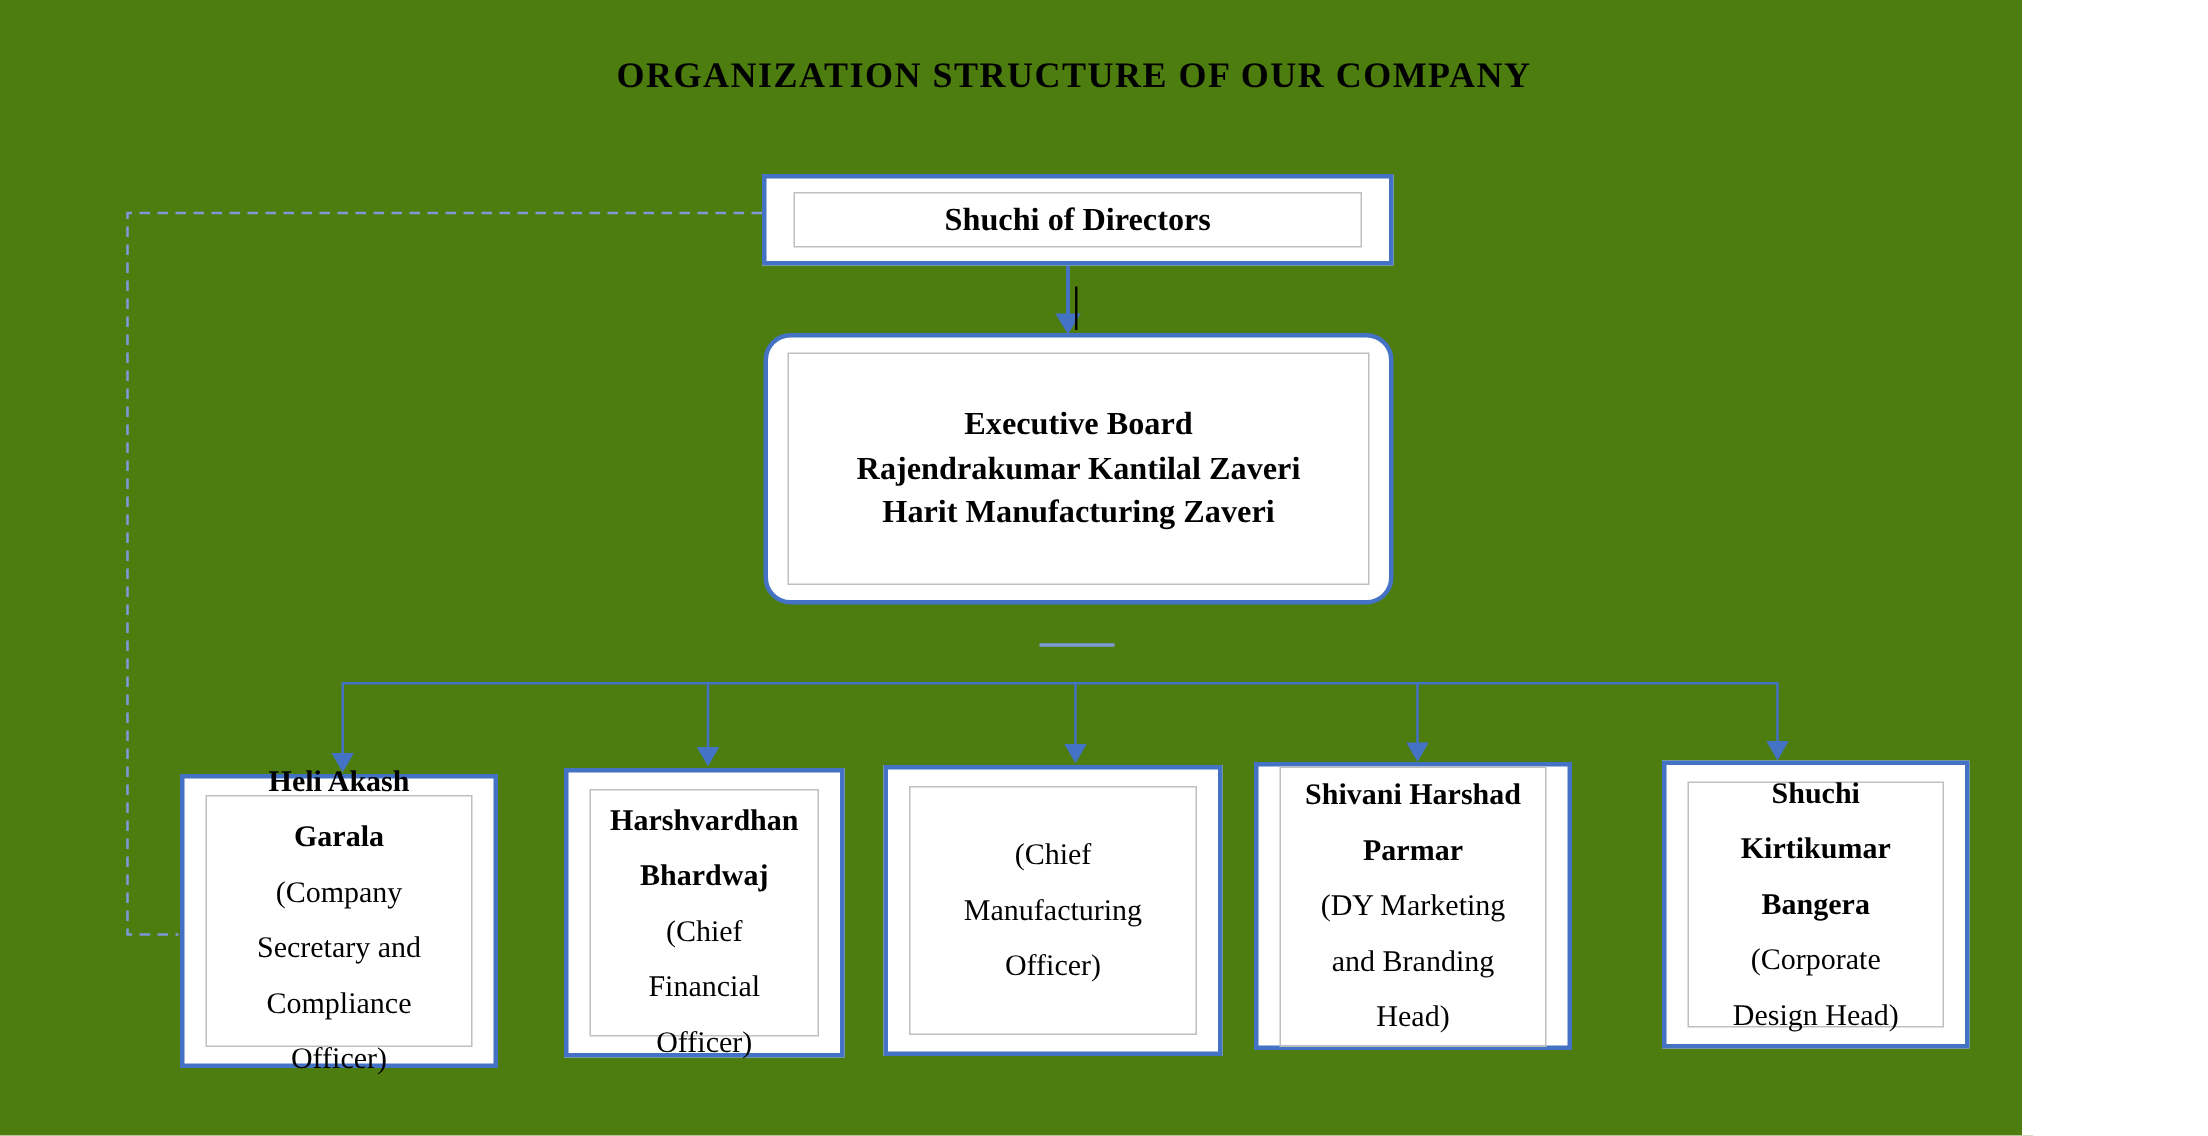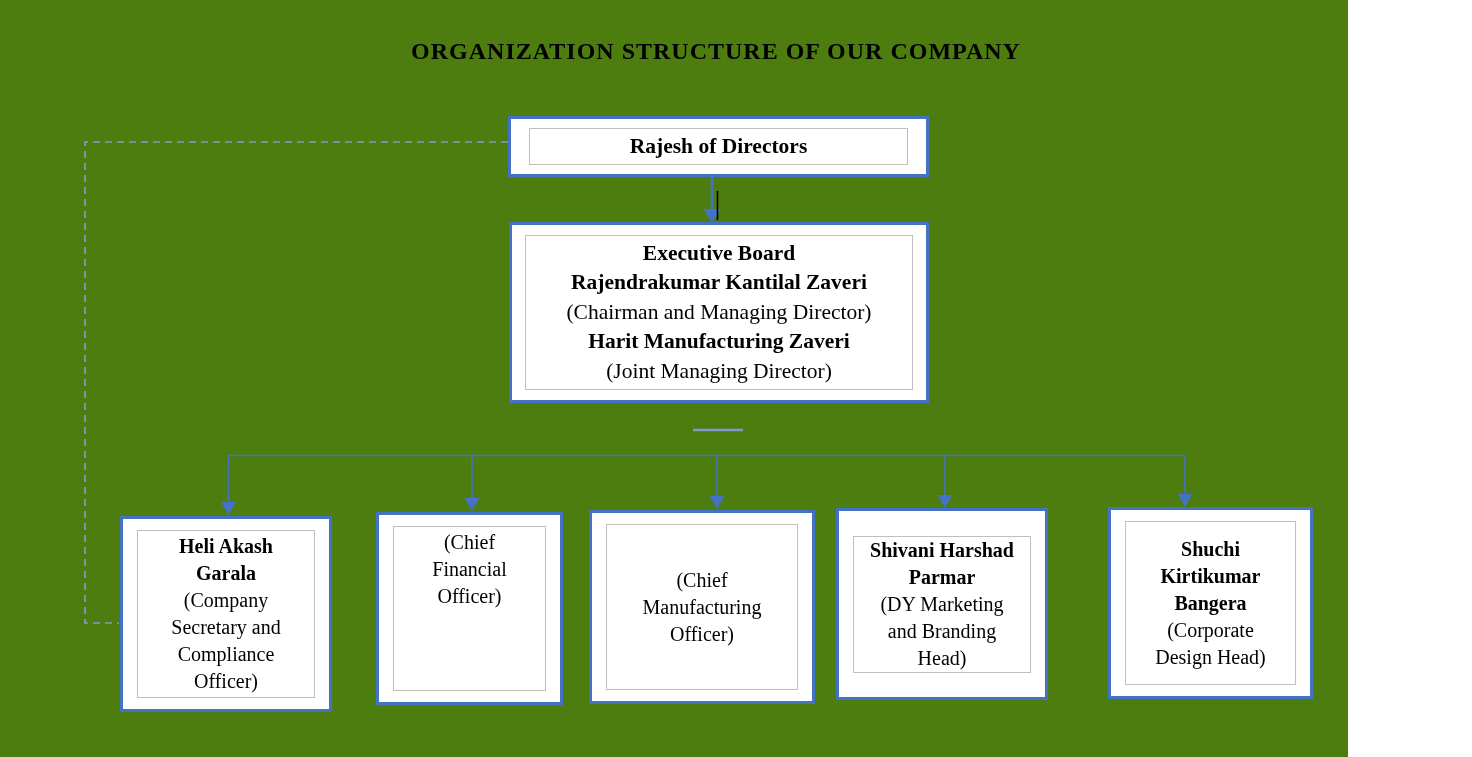--- a/index.html
+++ b/index.html
@@ -52,30 +52,30 @@
     display:flex;
     flex-direction:column;
     justify-content:center;
     text-align:center;
   }
   
   #board-box{left:508px;top:116px;width:421px;height:61px;}
   #board-box .node-inner{margin:9px 18px;}
   #board-box .node-title{font-weight:bold;font-size:21.5px;}
   
-  #executive-box{left:509px;top:222px;width:420px;height:181px;}
+  #executive-box{left:509px;top:222px;width:420px;height:181px;border-radius:18px;}
   #executive-box .node-inner{margin:10px 13px;}
   .exec-line{font-size:21.5px;line-height:29.5px;white-space:nowrap;}
   .exec-line.bold{font-weight:bold;}
   
   .dept .node-inner{margin:11px 14px;}
   .dept-name{font-weight:bold;}
   .dept-name,.dept-role{
     font-size:20px;
-    line-height:27px;
+    line-height:37px;
     white-space:pre-line;
   }
   #dept-1{left:120px;top:516px;width:212px;height:196px;}
   #dept-2{left:376px;top:512px;width:187px;height:193px;}
   #dept-2 .node-inner{justify-content:flex-start;padding-top:2px;}
   #dept-3{left:589px;top:510px;width:226px;height:194px;}
   #dept-4{left:836px;top:508px;width:212px;height:192px;align-items:center;}
   #dept-5{left:1108px;top:507px;width:205px;height:192px;}
 </style>
 </head>
@@ -109,47 +109,47 @@
 
     <line x1="945" y1="455" x2="945" y2="496" stroke="var(--accent)" stroke-width="1.7"></line>
     <polygon points="937.5,495 952.5,495 945,508" fill="var(--accent)"></polygon>
 
     <line x1="1185" y1="455" x2="1185" y2="495" stroke="var(--accent)" stroke-width="1.7"></line>
     <polygon points="1177.5,494 1192.5,494 1185,507" fill="var(--accent)"></polygon>
   </svg>
 
   <div class="node" id="board-box">
     <div class="node-inner">
-      <div class="node-title">Rajesh of Directors</div>
+      <div class="node-title">Shuchi of Directors</div>
     </div>
   </div>
 
   <div class="node" id="executive-box">
     <div class="node-inner">
       <div class="exec-line bold">Executive Board</div>
       <div class="exec-line bold">Rajendrakumar Kantilal Zaveri</div>
-      <div class="exec-line">(Chairman and Managing Director)</div>
       <div class="exec-line bold">Harit Manufacturing Zaveri</div>
-      <div class="exec-line">(Joint Managing Director)</div>
     </div>
   </div>
 
   <div class="node dept" id="dept-1">
     <div class="node-inner">
       <div class="dept-name">Heli Akash
 Garala</div>
       <div class="dept-role">(Company
 Secretary and
 Compliance
 Officer)</div>
     </div>
   </div>
 
   <div class="node dept" id="dept-2">
     <div class="node-inner">
+      <div class="dept-name">Harshvardhan
+Bhardwaj</div>
       <div class="dept-role">(Chief
 Financial
 Officer)</div>
     </div>
   </div>
 
   <div class="node dept" id="dept-3">
     <div class="node-inner">
       <div class="dept-role">(Chief
 Manufacturing

